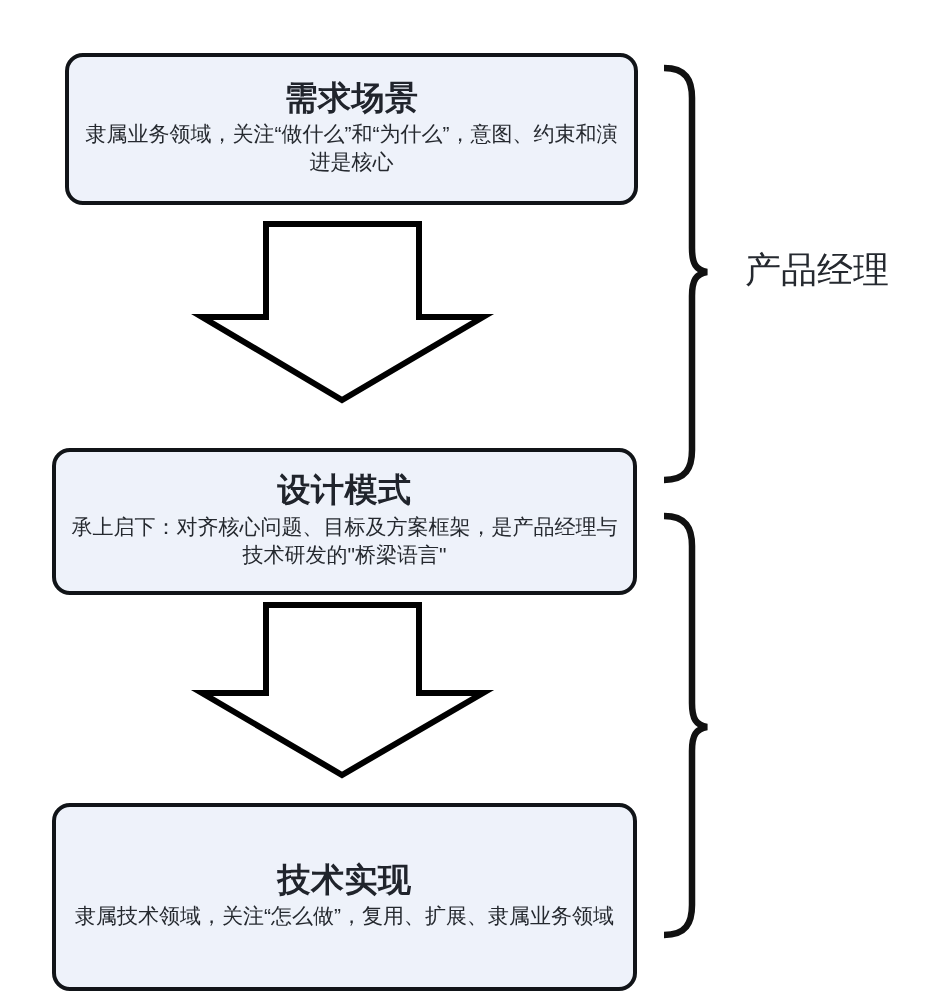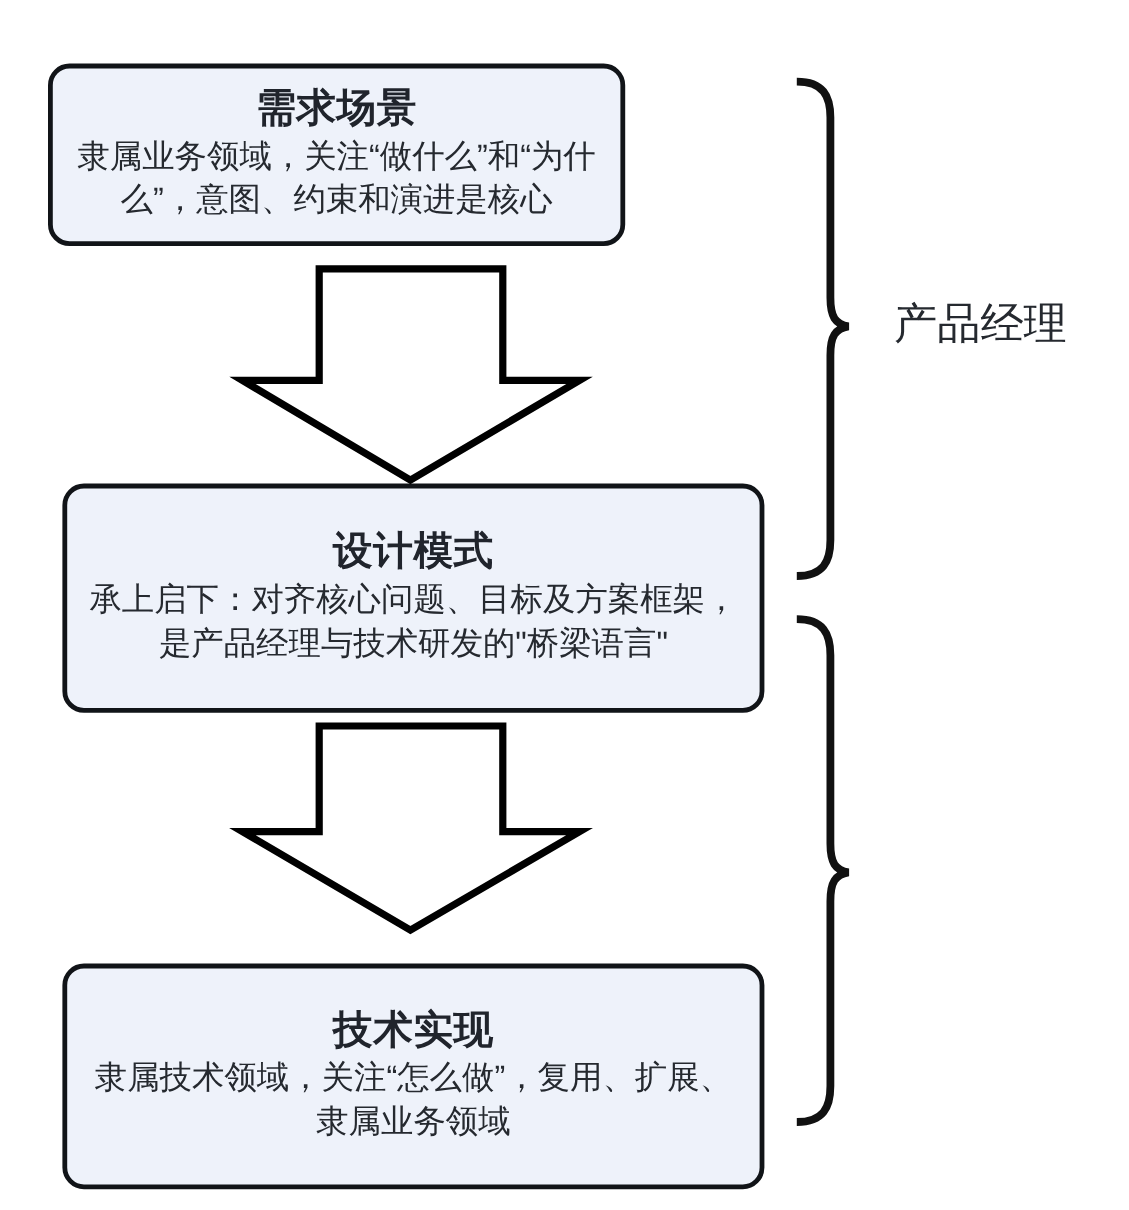--- a/index.html
+++ b/index.html
@@ -35,29 +35,29 @@
   .node-title {
     font-size: 33px;
     font-weight: bold;
     color: #20242c;
     line-height: 1.22;
     letter-spacing: 0.5px;
     margin-bottom: 2px;
     white-space: nowrap;
   }
   .node-body {
-    font-size: 27px;
+    font-size: 21px;
     font-weight: normal;
     color: #25292f;
     line-height: 1.34;
     letter-spacing: 0px;
   }
 
-  #node-requirement { left: 40px;  top: 53px;  width: 481px; height: 152px; }
-  #node-design      { left: 52px;  top: 403px; width: 585px; height: 191px; }
+  #node-requirement { left: 65px;  top: 53px;  width: 573px; height: 152px; }
+  #node-design      { left: 52px;  top: 448px; width: 585px; height: 147px; }
   #node-tech        { left: 52px;  top: 803px; width: 585px; height: 188px; }
 
   
   #overlay {
     position: absolute;
     left: 0; top: 0;
     width: 941px;
     height: 1008px;
     pointer-events: none;
   }

